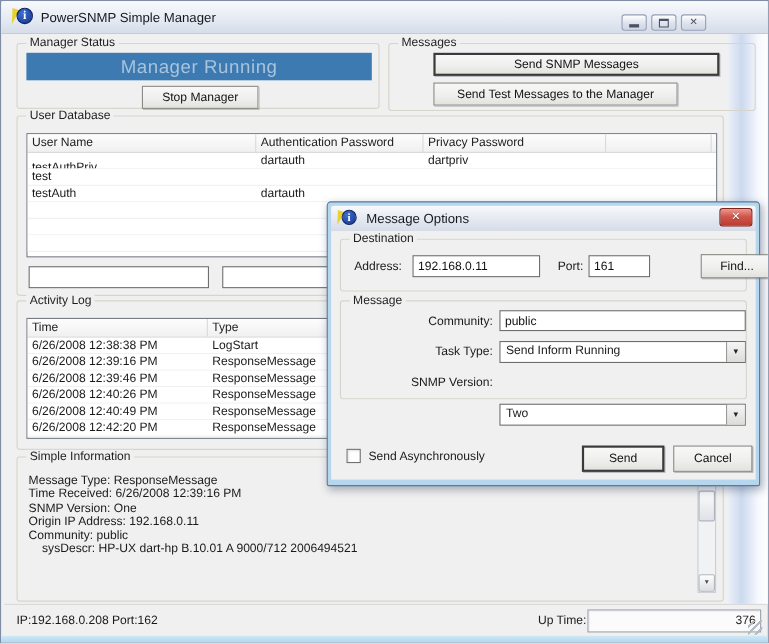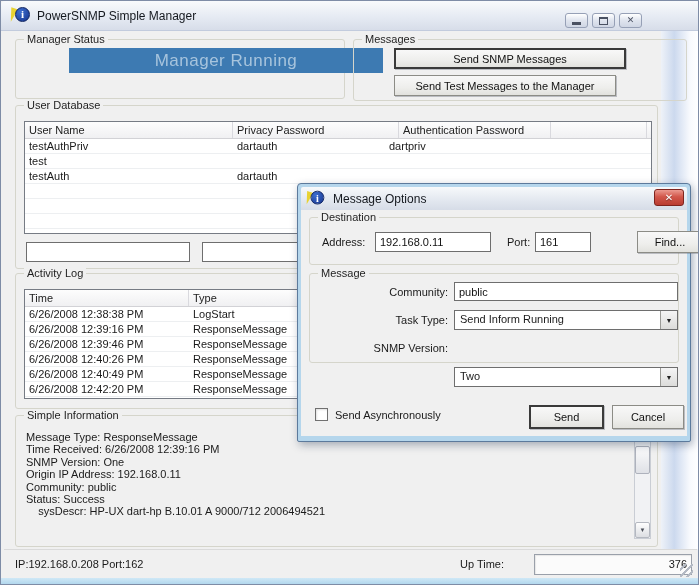--- a/index.html
+++ b/index.html
@@ -57,21 +57,20 @@
     border:1px solid #8c8c86; box-shadow:1px 1px 0 rgba(90,95,110,.35);
     display:flex; align-items:center; justify-content:center; white-space:nowrap;
     color:#111;
   }
   .btn.default { border:2px solid var(--default-border,#3a3a3a); }
   
   .banner {
     background:var(--banner-bg,#3d7ab2); color:var(--banner-text,#a7c4dd);
     font-size:17px; display:flex; align-items:center; justify-content:center;
     letter-spacing:.5px;
-    margin-left:45px;
   }
   
   .tbl { background:#fff; border:1px solid #767b84; overflow:hidden; }
   .thead { display:flex; height:17px; background:linear-gradient(#fdfdfd,#f0f0f2); border-bottom:1px solid #d2d2d6; }
   .th { padding:2px 4px; border-right:1px solid #d9d9de; color:#222; overflow:hidden; white-space:nowrap; }
   .trow { display:flex; height:15px; border-bottom:1px solid #edeff1; background:#fff; }
   .td { padding:1px 4px; overflow:hidden; white-space:nowrap; }
   
   .tb, input.tb {
     background:#fff; border:1px solid #6e6e6e; font-family:inherit; font-size:11px;
@@ -162,40 +161,41 @@
           <span class="glyph-x"></span>
         </span>
     </span>
   </div>
 
   <div class="abs right-band"></div>
 
   <div class="abs group" style="left:14px; top:38px; width:330px; height:60px;">
     <span class="group-label">Manager Status</span>
     <div class="abs banner" style="left:8px; top:8px; width:314px; height:25px;">Manager Running</div>
+    <div class="abs btn" style="left:113px; top:38px; width:106px; height:21px;">Stop Manager</div>
   </div>
 
   <div class="abs group" style="left:352px; top:38px; width:334px; height:62px;">
     <span class="group-label">Messages</span>
-    <div class="abs btn default" style="left:40px; top:8px; width:232px; height:21px;">Send SNMP Messages</div>
+    <div class="abs btn default" style="left:40px; top:8px; width:260px; height:21px;">Send SNMP Messages</div>
     <div class="abs btn" style="left:40px; top:35px; width:222px; height:21px;">Send Test Messages to the Manager</div>
   </div>
 
   <div class="abs group" style="left:14px; top:104px; width:643px; height:164px;">
     <span class="group-label">User Database</span>
     <div class="abs tbl" style="left:8px; top:15px; width:628px; height:113px;">
       <div class="thead">
           <div class="th" style="width: 208px;">User Name</div>
+          <div class="th" style="width: 152px;">Authentication Password</div>
           <div class="th" style="width: 166px;">Privacy Password</div>
-          <div class="th" style="width: 152px;">Authentication Password</div>
           <div class="th" style="width: 96px;"></div>
         </div>
       <div>
           <div class="trow">
-            <div class="td" style="width: 208px;">testAuthPriv</div>
+            <div class="td" style="width: 208px; margin-top: 6px;">testAuthPriv</div>
             <div class="td" style="width: 152px;">dartauth</div>
             <div class="td" style="width: 166px;">dartpriv</div>
             <div class="td" style="width: 96px;"></div>
           </div>
           <div class="trow">
             <div class="td" style="width: 208px;">test</div>
             <div class="td" style="width: 152px;"></div>
             <div class="td" style="width: 166px;"></div>
             <div class="td" style="width: 96px;"></div>
           </div>
@@ -266,33 +266,32 @@
   </div>
 
   <div class="abs group" style="left:14px; top:414px; width:643px; height:132px;">
     <span class="group-label">Simple Information</span>
     <div class="abs info-lines" style="left:10px; top:15px; width:595px;">
         <div>Message Type: ResponseMessage</div>
         <div>Time Received: 6/26/2008 12:39:16 PM</div>
         <div>SNMP Version: One</div>
         <div>Origin IP Address: 192.168.0.11</div>
         <div>Community: public</div>
-        <div>Status: Success</div>
         <div>    sysDescr: HP-UX dart-hp B.10.01 A 9000/712 2006494521</div>
       </div>
     <div class="abs vscroll" style="left:618px; top:9px; width:17px; height:114px;">
       <span class="scroll-btn scroll-up" style="top:0;"></span>
       <span class="scroll-thumb" style="top:20px;"><span class="thumb-grip"></span></span>
       <span class="scroll-btn scroll-down" style="top:96px;"></span>
     </div>
   </div>
 
   <div class="abs statusbar">
     <span style="margin-left:11px;">IP:192.168.0.208 Port:162</span>
-    <span style="position:absolute; left:456px;">Up Time:</span>
+    <span style="position:absolute; left:485px;">Up Time:</span>
     <div class="abs uptime-field" style="left:530px; top:4px; width:158px; height:21px;">376</div>
     <div class="abs grip" style="left:676px; top:14px;"></div>
   </div>
 
   <div class="abs bottom-band"></div>
 
   <div class="abs dialog">
     <div class="dlg-titlebar">
       <span class="app-icon" style="margin-left:4px; transform:scale(.92); transform-origin:left center;">
           <span class="bolt"></span>

